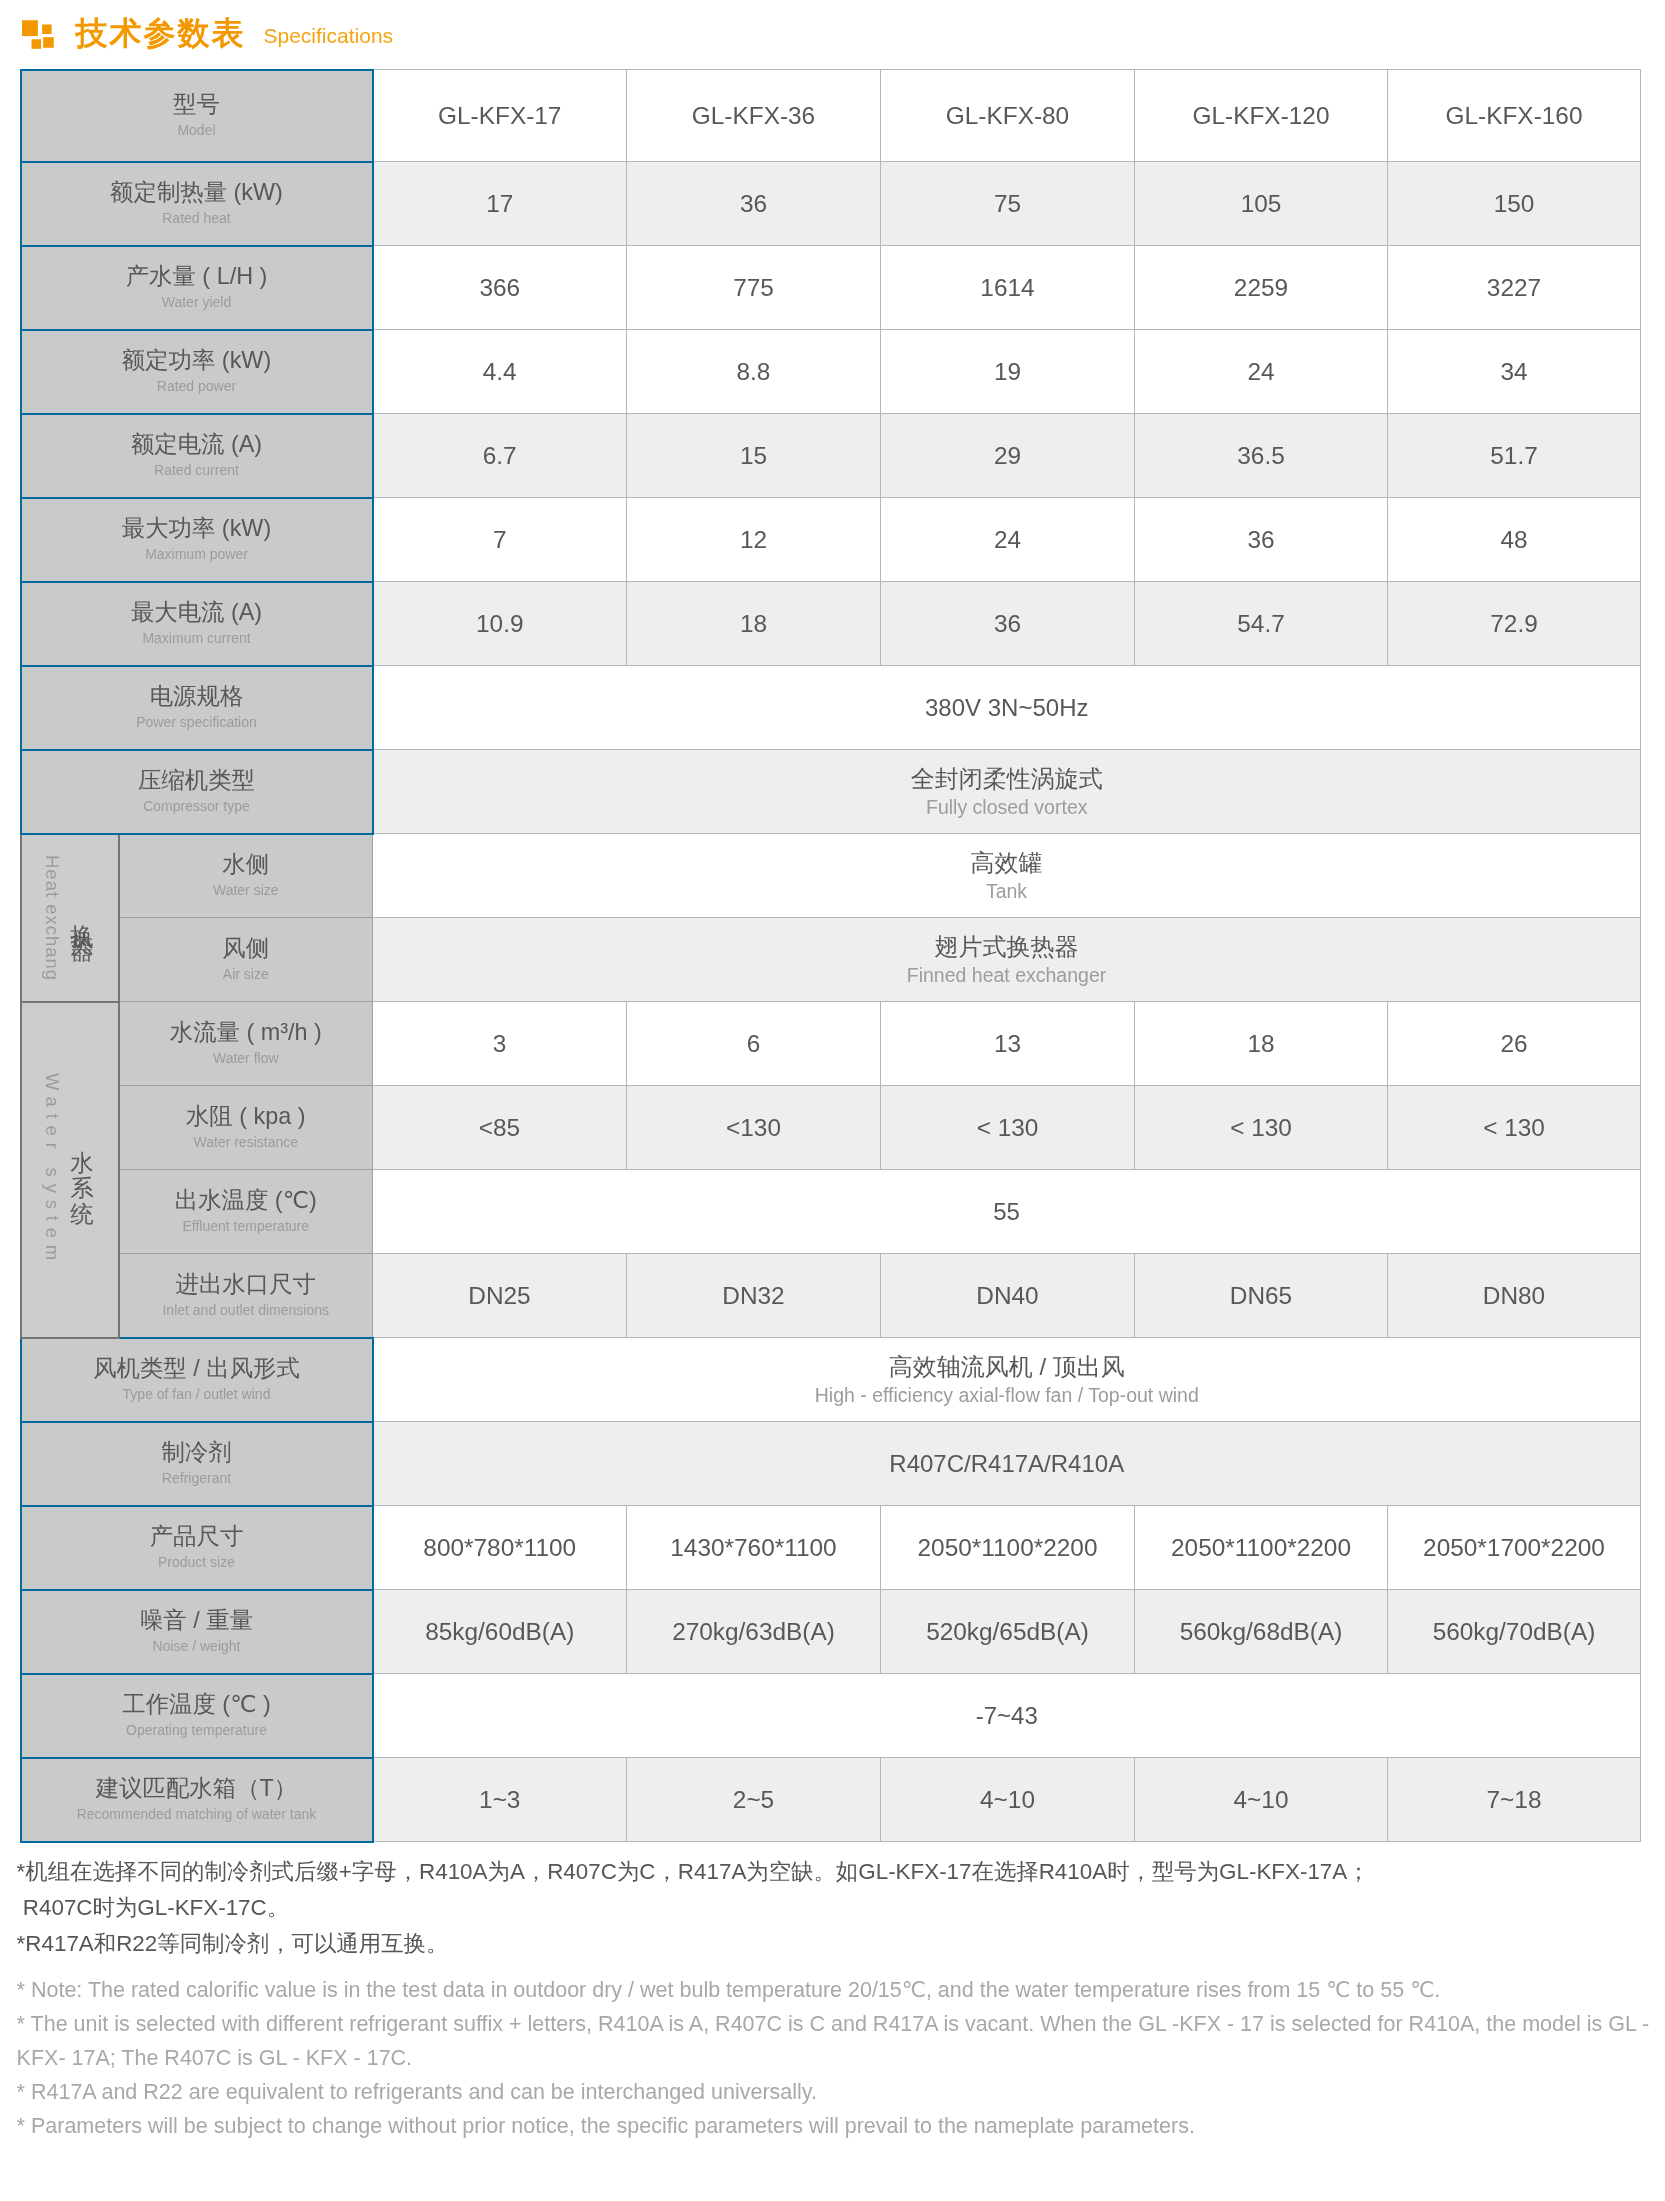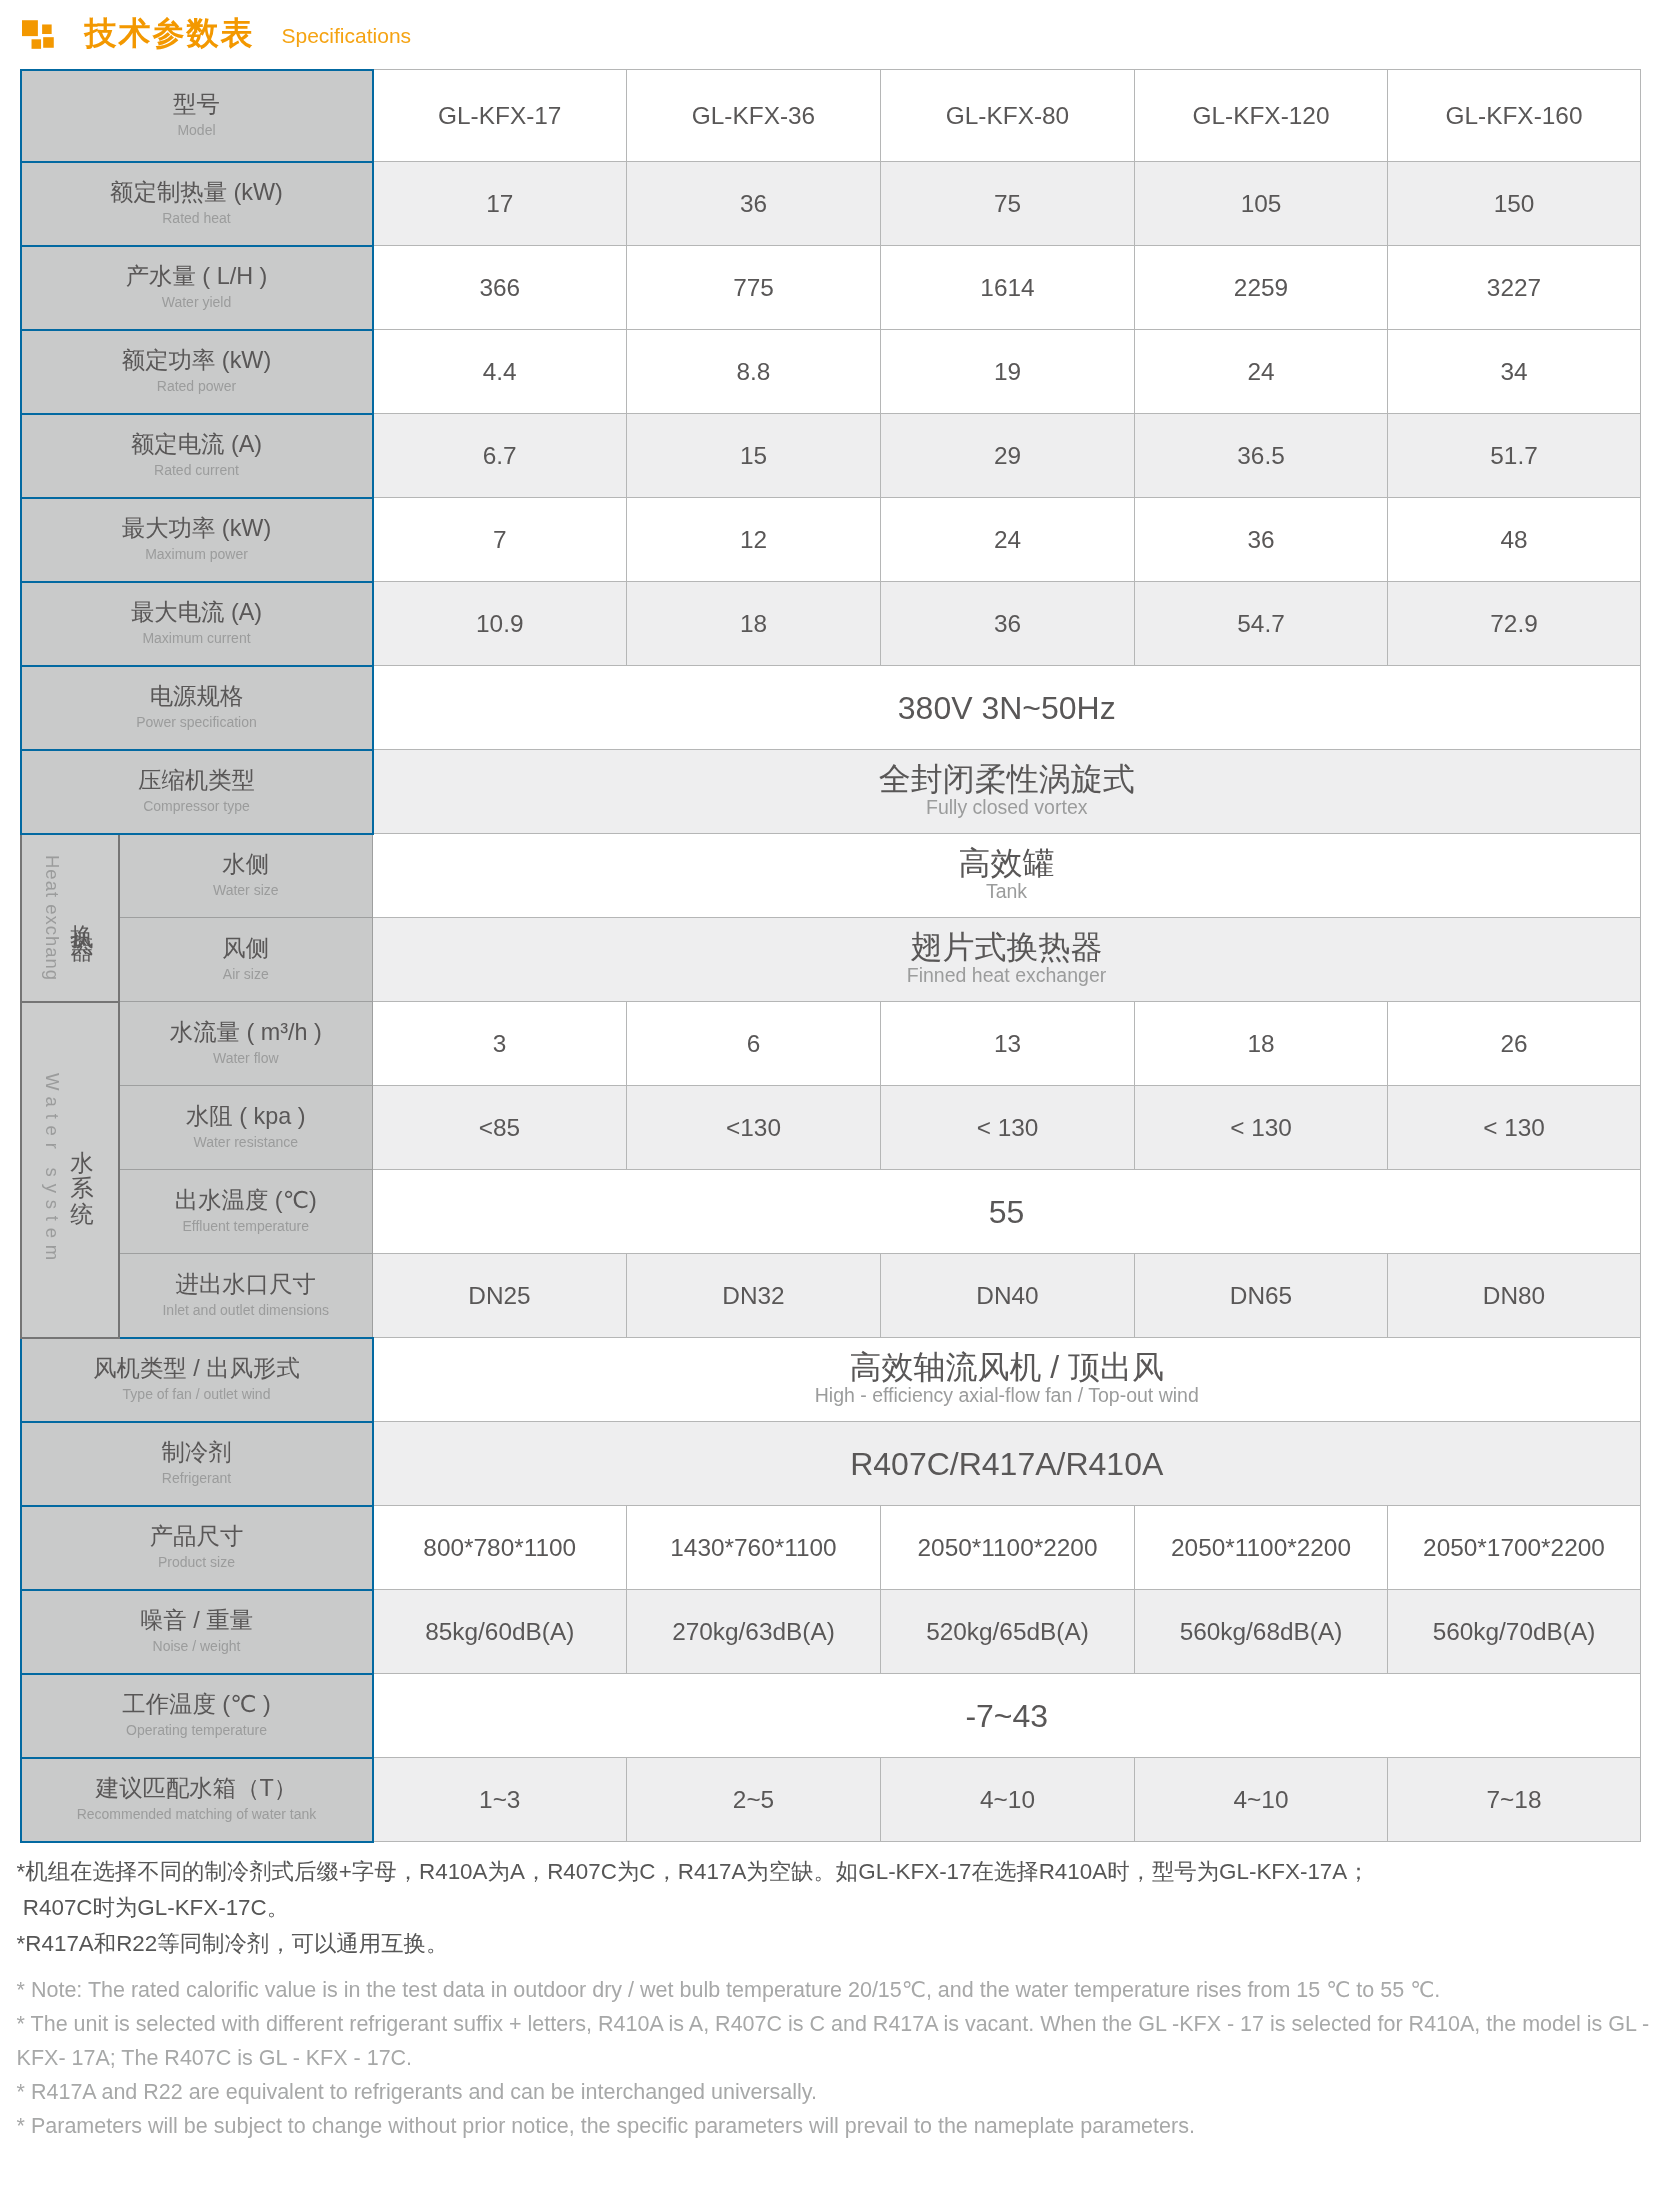--- a/index.html
+++ b/index.html
@@ -1,33 +1,33 @@
 <!DOCTYPE html>
 <html><head>
 <meta charset="utf-8">
 <style>
   html,body{margin:0;padding:0;background:#fff;}
   body{width:1666px;height:2201px;overflow:hidden;font-family:"Liberation Sans","DejaVu Sans",sans-serif;}
-  .hdr{display:flex;align-items:center;gap:27px;padding:9.8px 0 0 21.5px;height:49px;}
+  .hdr{display:flex;align-items:center;gap:18px;padding:9.8px 0 0 21.5px;height:49px;}
   .logo{width:36px;height:36px;flex:0 0 auto;}
   .cnT{font-size:32px;font-weight:bold;color:#f39800;letter-spacing:2px;}
   .enT{font-size:21px;color:#f5a312;padding-top:3.9px;}
 
   table.spec{border-collapse:collapse;table-layout:fixed;margin:9.8px 0 0 19.5px;width:1617px;}
   td{padding:0;text-align:center;vertical-align:middle;}
   tr{height:84px;}
   tr.model-row{height:92px;}
   td.lbl{background:#c9caca;border:2px solid #0369a1;}
   td.lbl.sub{border-width:1px;border-color:#9e9f9f;}
   td.grp{background:#cccdcd;border:2px solid #757575;}
   td.dat{border:1px solid #b5b6b6;background:#ffffff;font-size:24.4px;color:#595757;}
   tr.shaded td.dat{background:#eeeeef;margin-left:12px;}
   .lbl .cn{font-size:23.4px;color:#595757;line-height:30px;}
   .lbl .en{font-size:14px;color:#9b9c9c;line-height:23.4px;}
-  .dat .cn2{font-size:32px;color:#595757;line-height:32px;}
+  .dat .cn2{font-size:24px;color:#595757;line-height:32px;}
   .dat .en2{font-size:19.5px;color:#9b9c9c;line-height:25px;}
   .vwrap{display:flex;flex-direction:row;justify-content:center;align-items:center;gap:2.9px;}
   .v-en{writing-mode:vertical-rl;font-size:18.5px;color:#9b9c9c;}
   .v-cn{writing-mode:vertical-rl;font-size:23.4px;color:#595757;}
   .grp-heat_exchanger .v-en{letter-spacing:1px;}
   .grp-heat_exchanger .v-cn{letter-spacing:7.8px;}
   .grp-water_system .v-en{letter-spacing:6.8px;}
   .grp-water_system .v-cn{letter-spacing:25px;}
 
   .notes-cn{margin:11.7px 0 0 16.6px;font-size:22.4px;color:#565656;line-height:36px;white-space:pre-wrap;}

